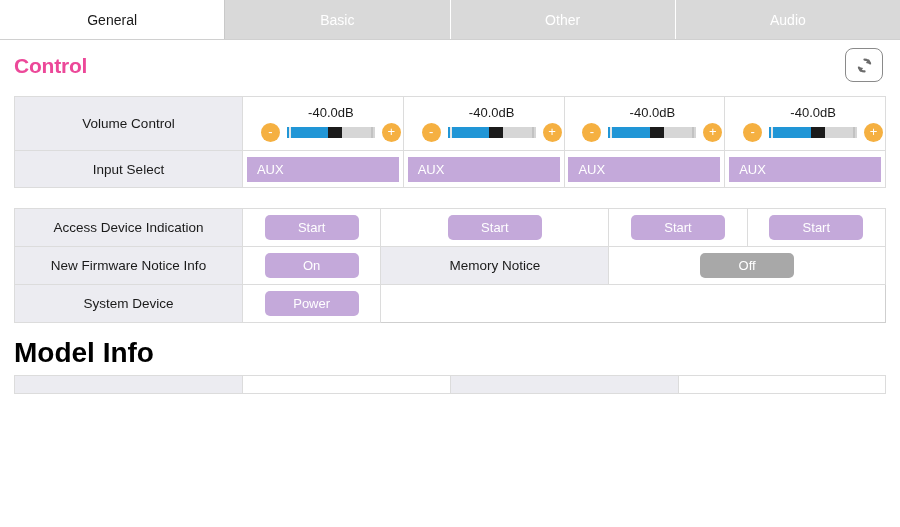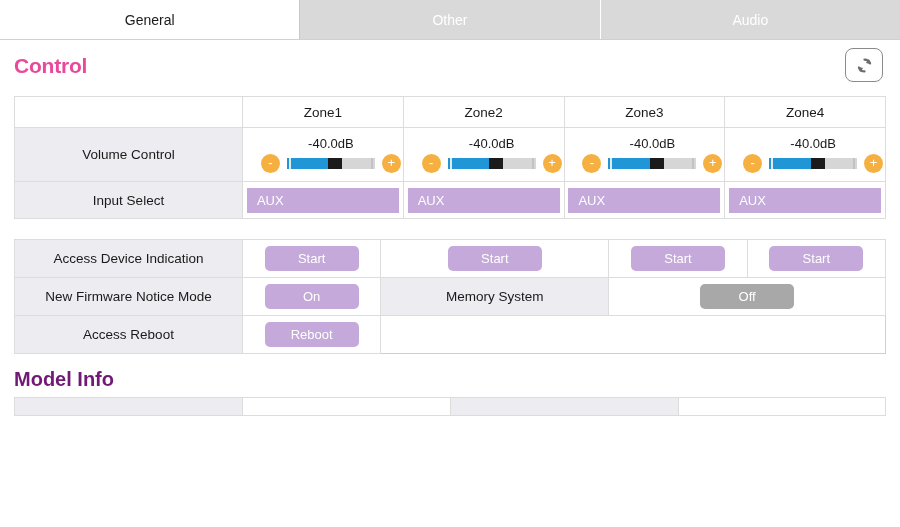--- a/index.html
+++ b/index.html
@@ -126,56 +126,50 @@
     flex: 0 0 auto;
     cursor: pointer;
   }
   .track .fill { position:absolute; left:0; top:0; height:11px; background:#2196d6; }
   .track .tickL { position:absolute; left:2px; top:0; width:2px; height:11px; background:#e8e8e8; }
   .track .tickR { position:absolute; right:2px; top:0; width:2px; height:11px; background:#c2c2c2; }
   .track .thumb { position:absolute; top:0; width:14px; height:11px; background:#1b1b1b; }
 
   
   .model-head { padding: 14px 14px 6px 14px; }
-  .model-title { font-size: 20px; font-weight: bold; color:#701a75; }
+  .model-title { font-size: 28px; font-weight: bold; color:#000000; }
   .tbl.model { width: 872px; margin: 0 14px; }
   .model-cell-label { background:#ececf1; height: 18px; }
   .model-cell-value { background:#ffffff; height: 18px; }
 </style>
 </head>
 <body>
 
 <div class="tabbar">
   <div class="tab active">General</div>
+  <div class="tab">Basic</div>
   <div class="tab">Other</div>
   <div class="tab">Audio</div>
 </div>
 <div class="tabbar-underline"></div>
 
 <div class="section-head">
   <div class="section-title">Control</div>
   <div class="refresh-btn">
     <svg width="21" height="21" viewBox="0 0 24 24">
       <path d="M12 5.2 A6.8 6.8 0 0 1 18.3 9.6" stroke="#6b6b6b" stroke-width="2.6" fill="none" stroke-linecap="round"></path>
       <path d="M12 18.8 A6.8 6.8 0 0 1 5.7 14.4" stroke="#6b6b6b" stroke-width="2.6" fill="none" stroke-linecap="round"></path>
       <polygon points="17.0,4.6 19.6,10.6 13.6,9.2" fill="#6b6b6b"></polygon>
       <polygon points="7.0,19.4 4.4,13.4 10.4,14.8" fill="#6b6b6b"></polygon>
     </svg>
   </div>
 </div>
 
 <table class="tbl main">
   <tbody>
-      <tr>
-    <td class="rowlabel" style="background:#ffffff;"></td>
-    <th class="zonehdr">Zone1</th>
-    <th class="zonehdr">Zone2</th>
-    <th class="zonehdr">Zone3</th>
-    <th class="zonehdr">Zone4</th>
-  </tr>
 
 
   <tr style="height:54px;">
     <td class="rowlabel">Volume Control</td>
 
     <td class="cell">
       <div class="volwrap">
         <div class="voltext">-40.0dB</div>
         <div class="slider-row">
           <div class="stepbtn">-</div>
@@ -270,34 +264,34 @@
     </td>
     <td class="cell">
       <div class="btn">Start</div>
     </td>
     <td class="cell">
       <div class="btn">Start</div>
     </td>
   </tr>
 
   <tr style="height:38px;">
-    <td class="rowlabel">New Firmware Notice Mode</td>
+    <td class="rowlabel">New Firmware Notice Info</td>
     <td class="cell">
       <div class="btn">On</div>
     </td>
-    <td class="rowlabel">Memory System</td>
+    <td class="rowlabel">Memory Notice</td>
     <td class="cell" colspan="2">
       <div class="btn gray">Off</div>
     </td>
   </tr>
 
   <tr style="height:38px;">
-    <td class="rowlabel">Access Reboot</td>
-    <td class="cell">
-      <div class="btn">Reboot</div>
+    <td class="rowlabel">System Device</td>
+    <td class="cell">
+      <div class="btn">Power</div>
     </td>
     <td style="border:none;background:#ffffff;"></td>
     <td style="border:none;background:#ffffff;"></td>
     <td style="border:none;background:#ffffff;"></td>
   </tr>
 </tbody>
   </table>
 
 <div class="model-head">
   <div class="model-title">Model Info</div>

